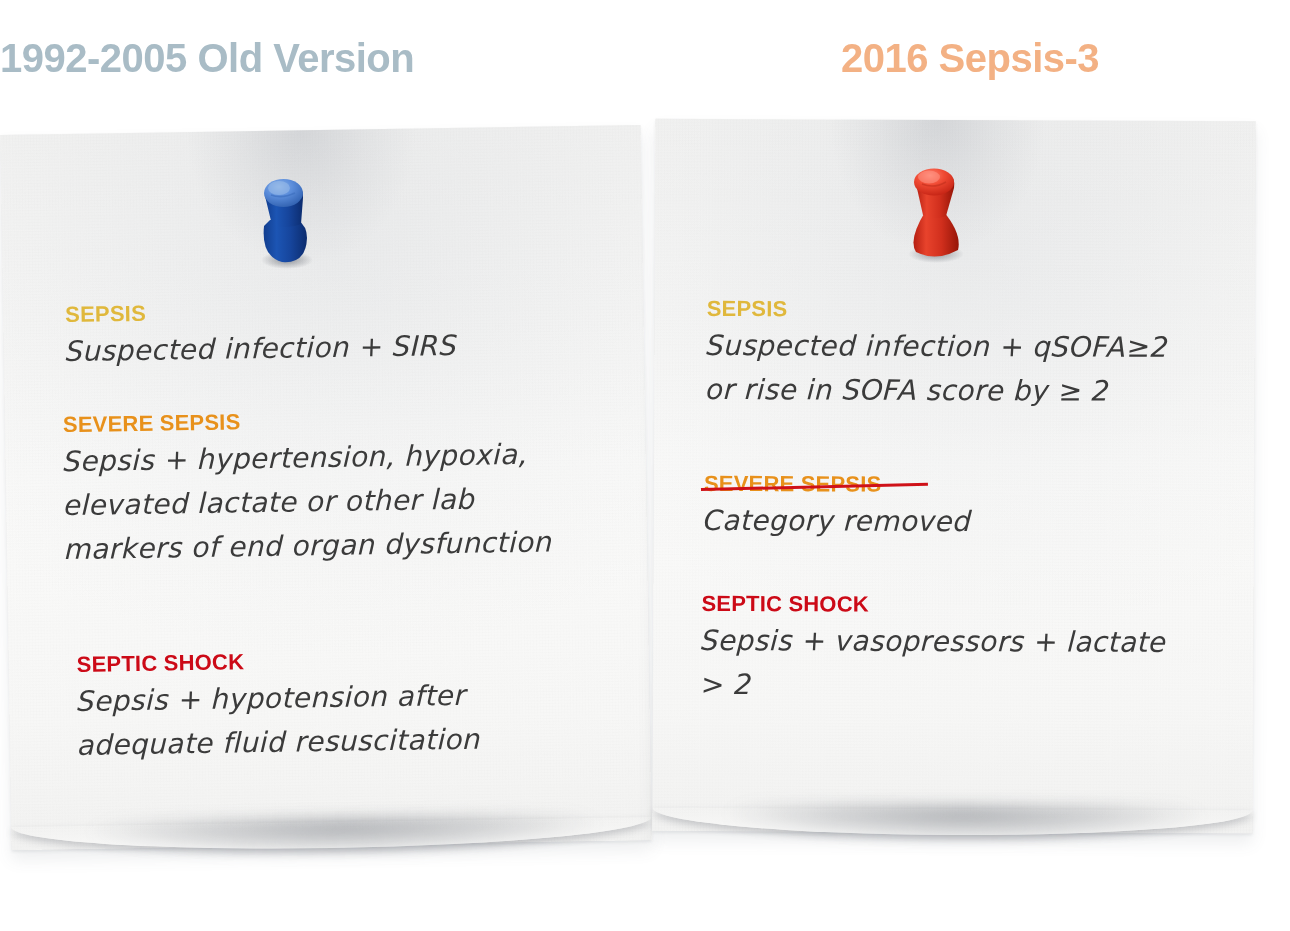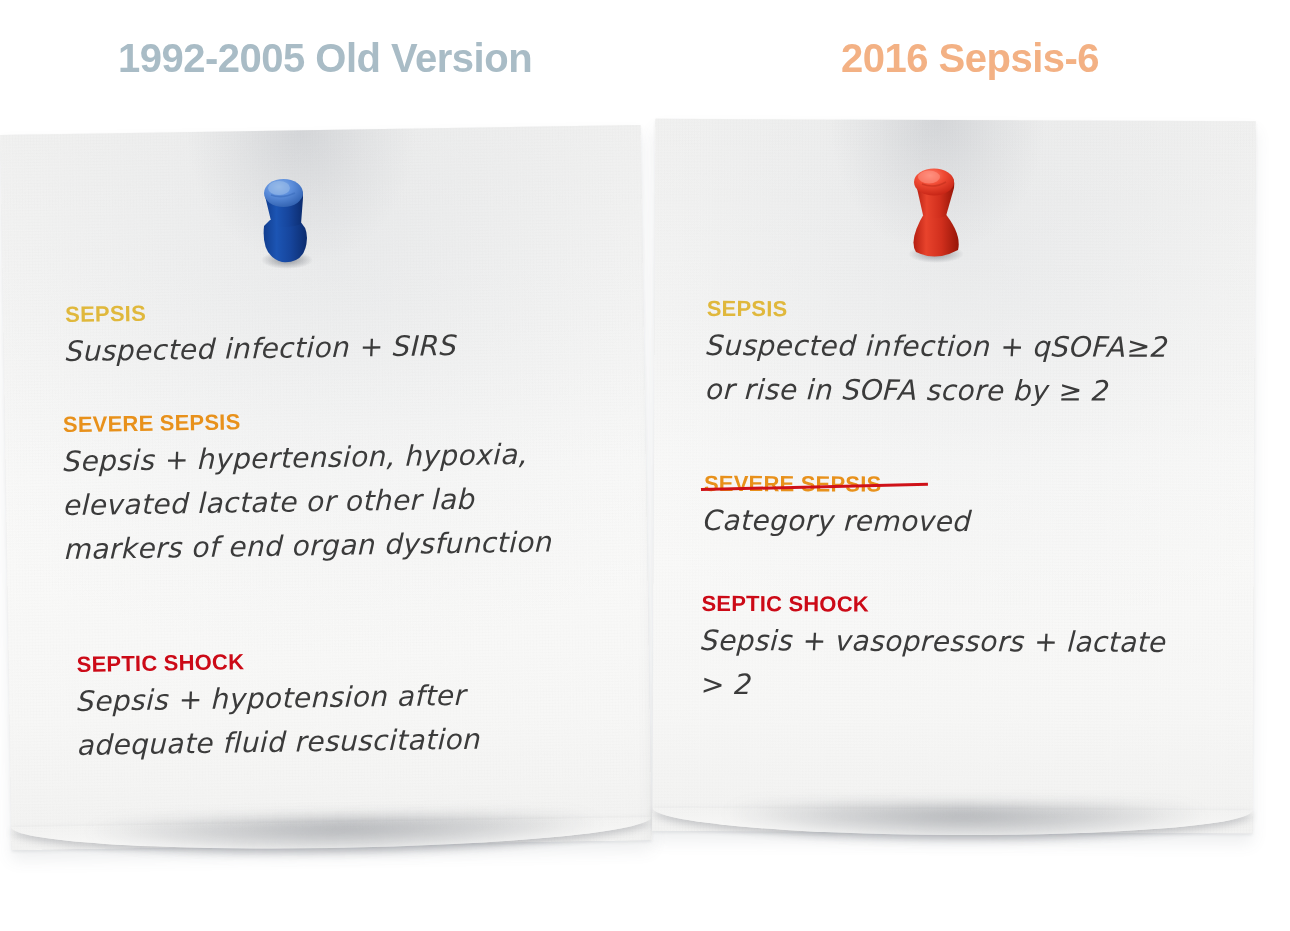--- a/index.html
+++ b/index.html
@@ -22,21 +22,21 @@
     top: 36px;
     font-family: "Liberation Sans", sans-serif;
     font-weight: bold;
     font-size: 40px;
     letter-spacing: -0.5px;
     white-space: nowrap;
   }
   #title-left {
     left: 0;
     width: 650px;
-    text-align: center;
+    text-align: left;
     color: #a9bcc6;
   }
   #title-right {
     left: 650px;
     width: 640px;
     text-align: center;
     color: #f3b184;
   }
 
   
@@ -175,21 +175,21 @@
   
   #r-sepsis  { top: 177px; left: 52px; }
   #r-severe  { top: 352px; left: 50px; }
   #r-shock   { top: 472px; left: 48px; }
 </style>
 </head>
 <body>
 
 <div class="title" id="title-left">1992-2005 Old Version</div>
 
-<div class="title" id="title-right">2016 Sepsis-6</div>
+<div class="title" id="title-right">2016 Sepsis-3</div>
 
 <div class="note-wrap" id="note-left-wrap">
   <div class="paper" id="note-left">
     <div class="curl-lip"></div>
 
     <div class="note-body">
 
       <div class="block" id="l-sepsis">
         <div class="heading c-sepsis">SEPSIS</div>
         <div class="hand">

